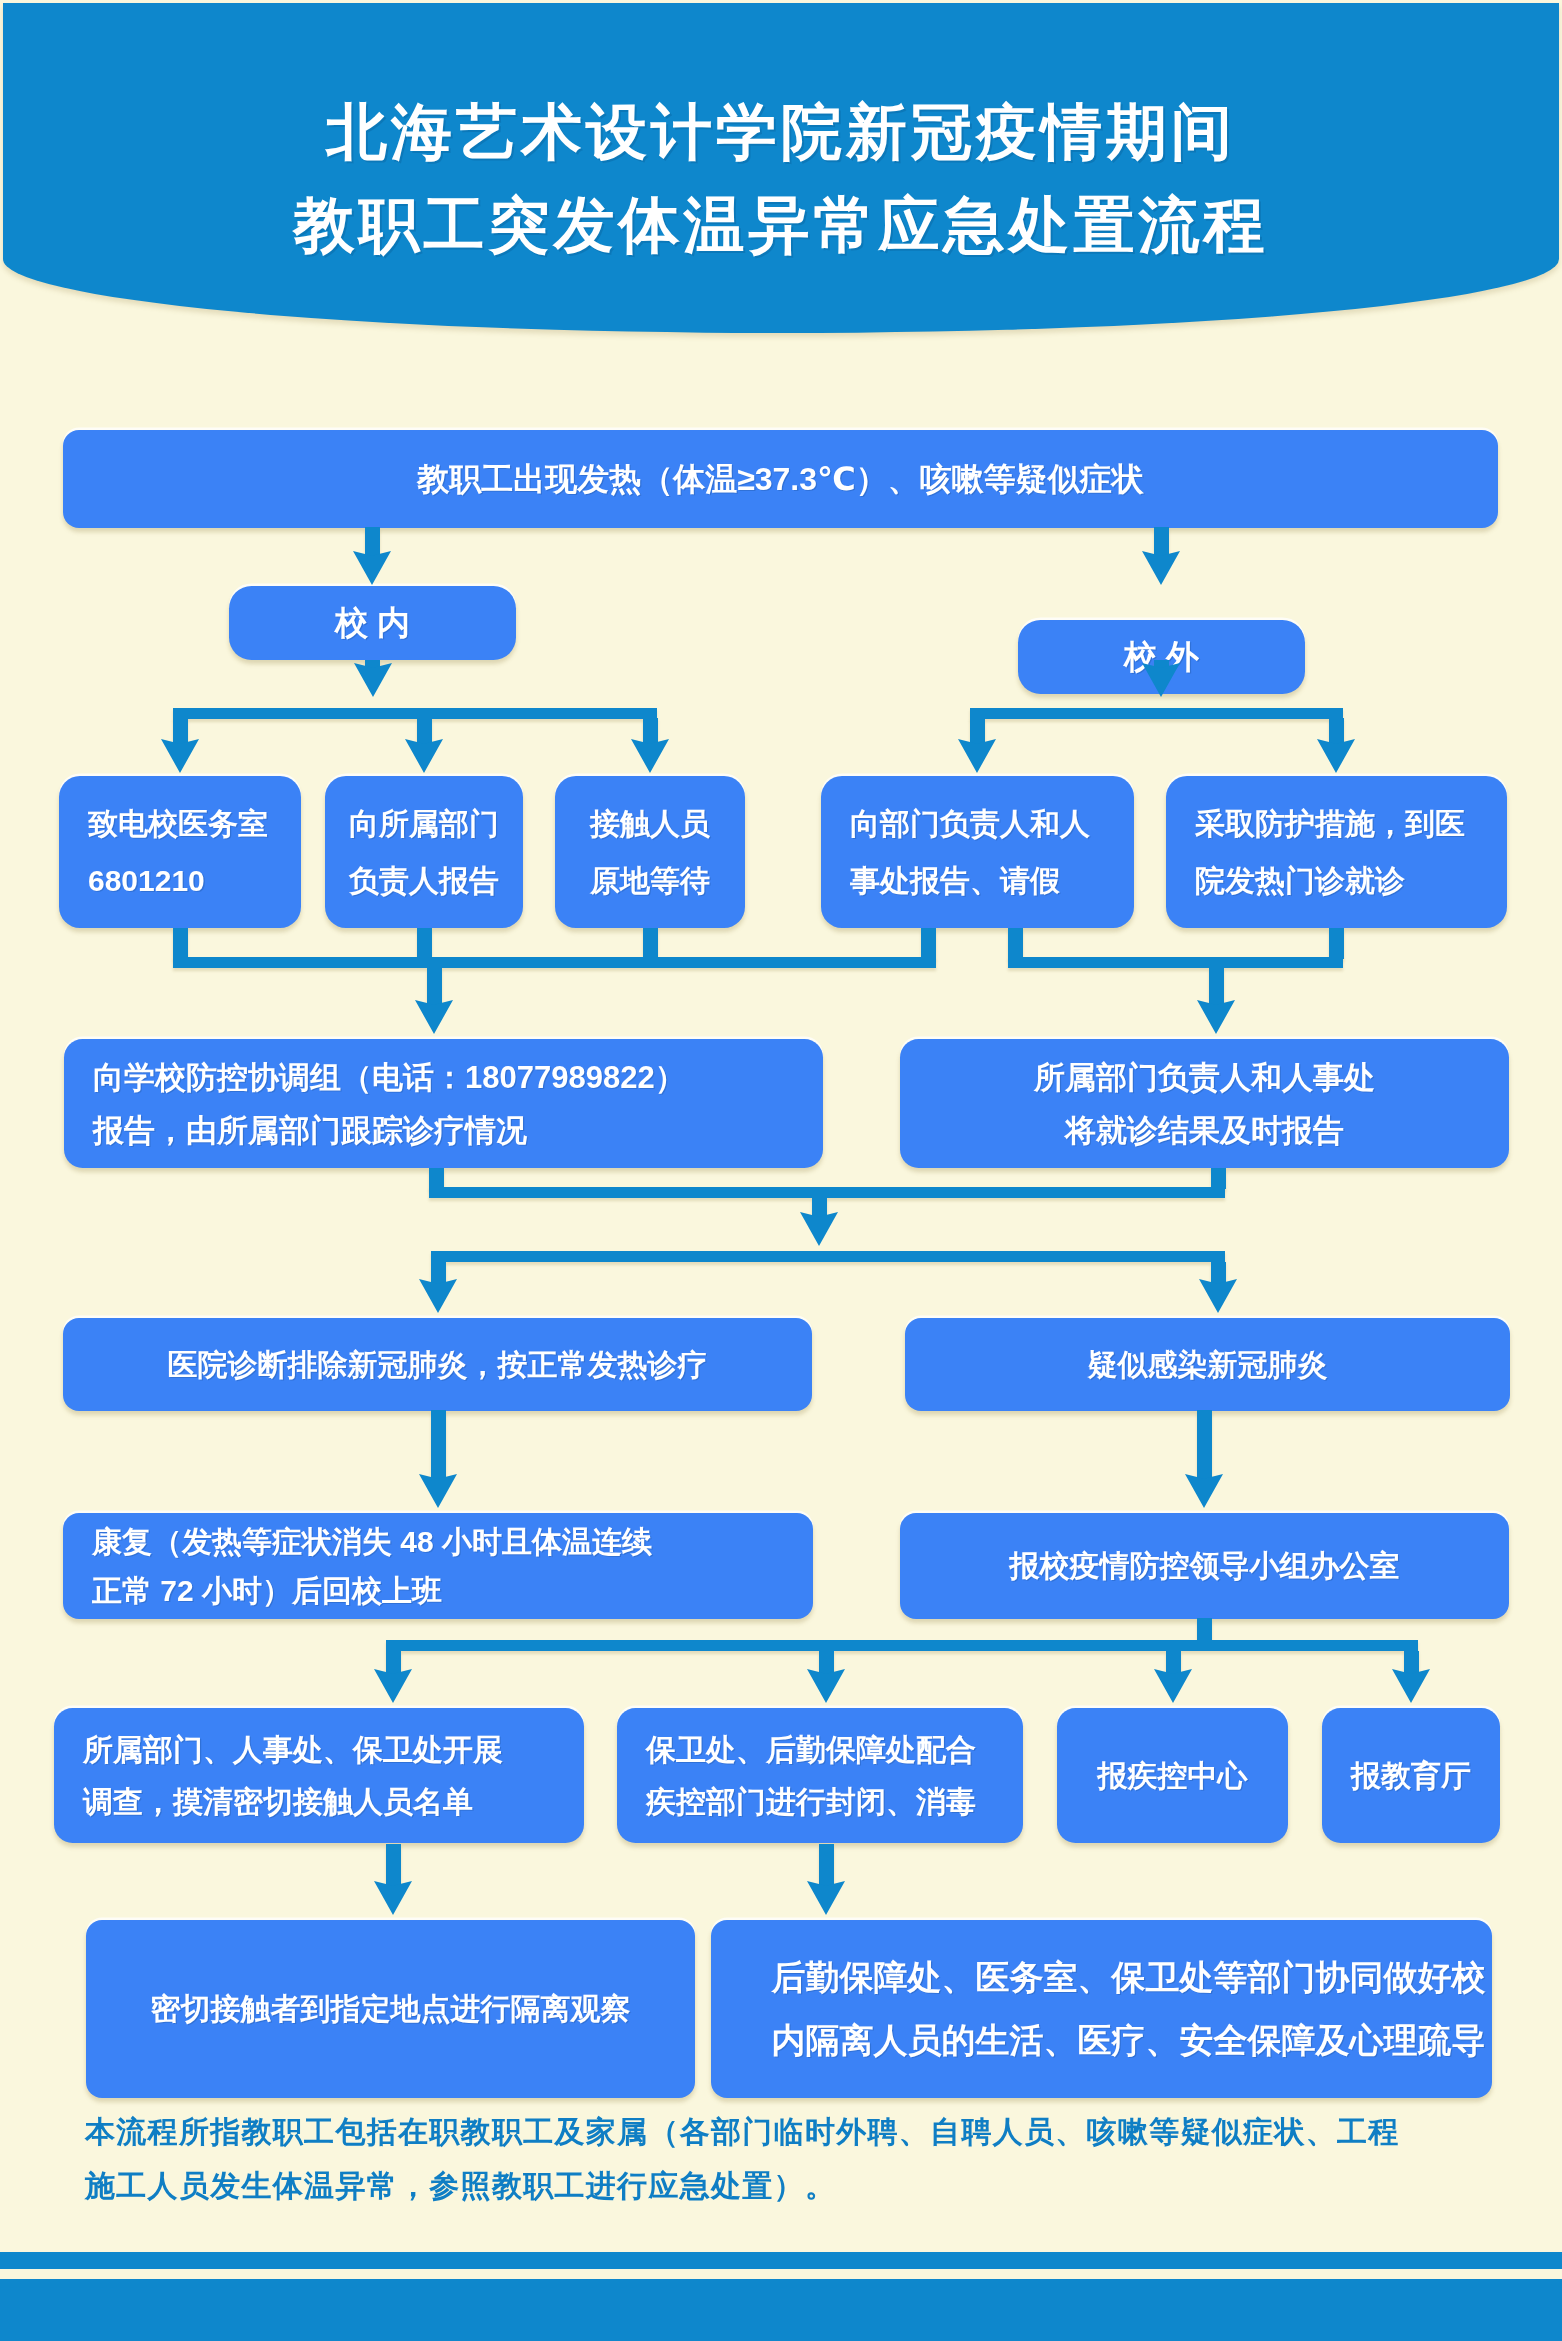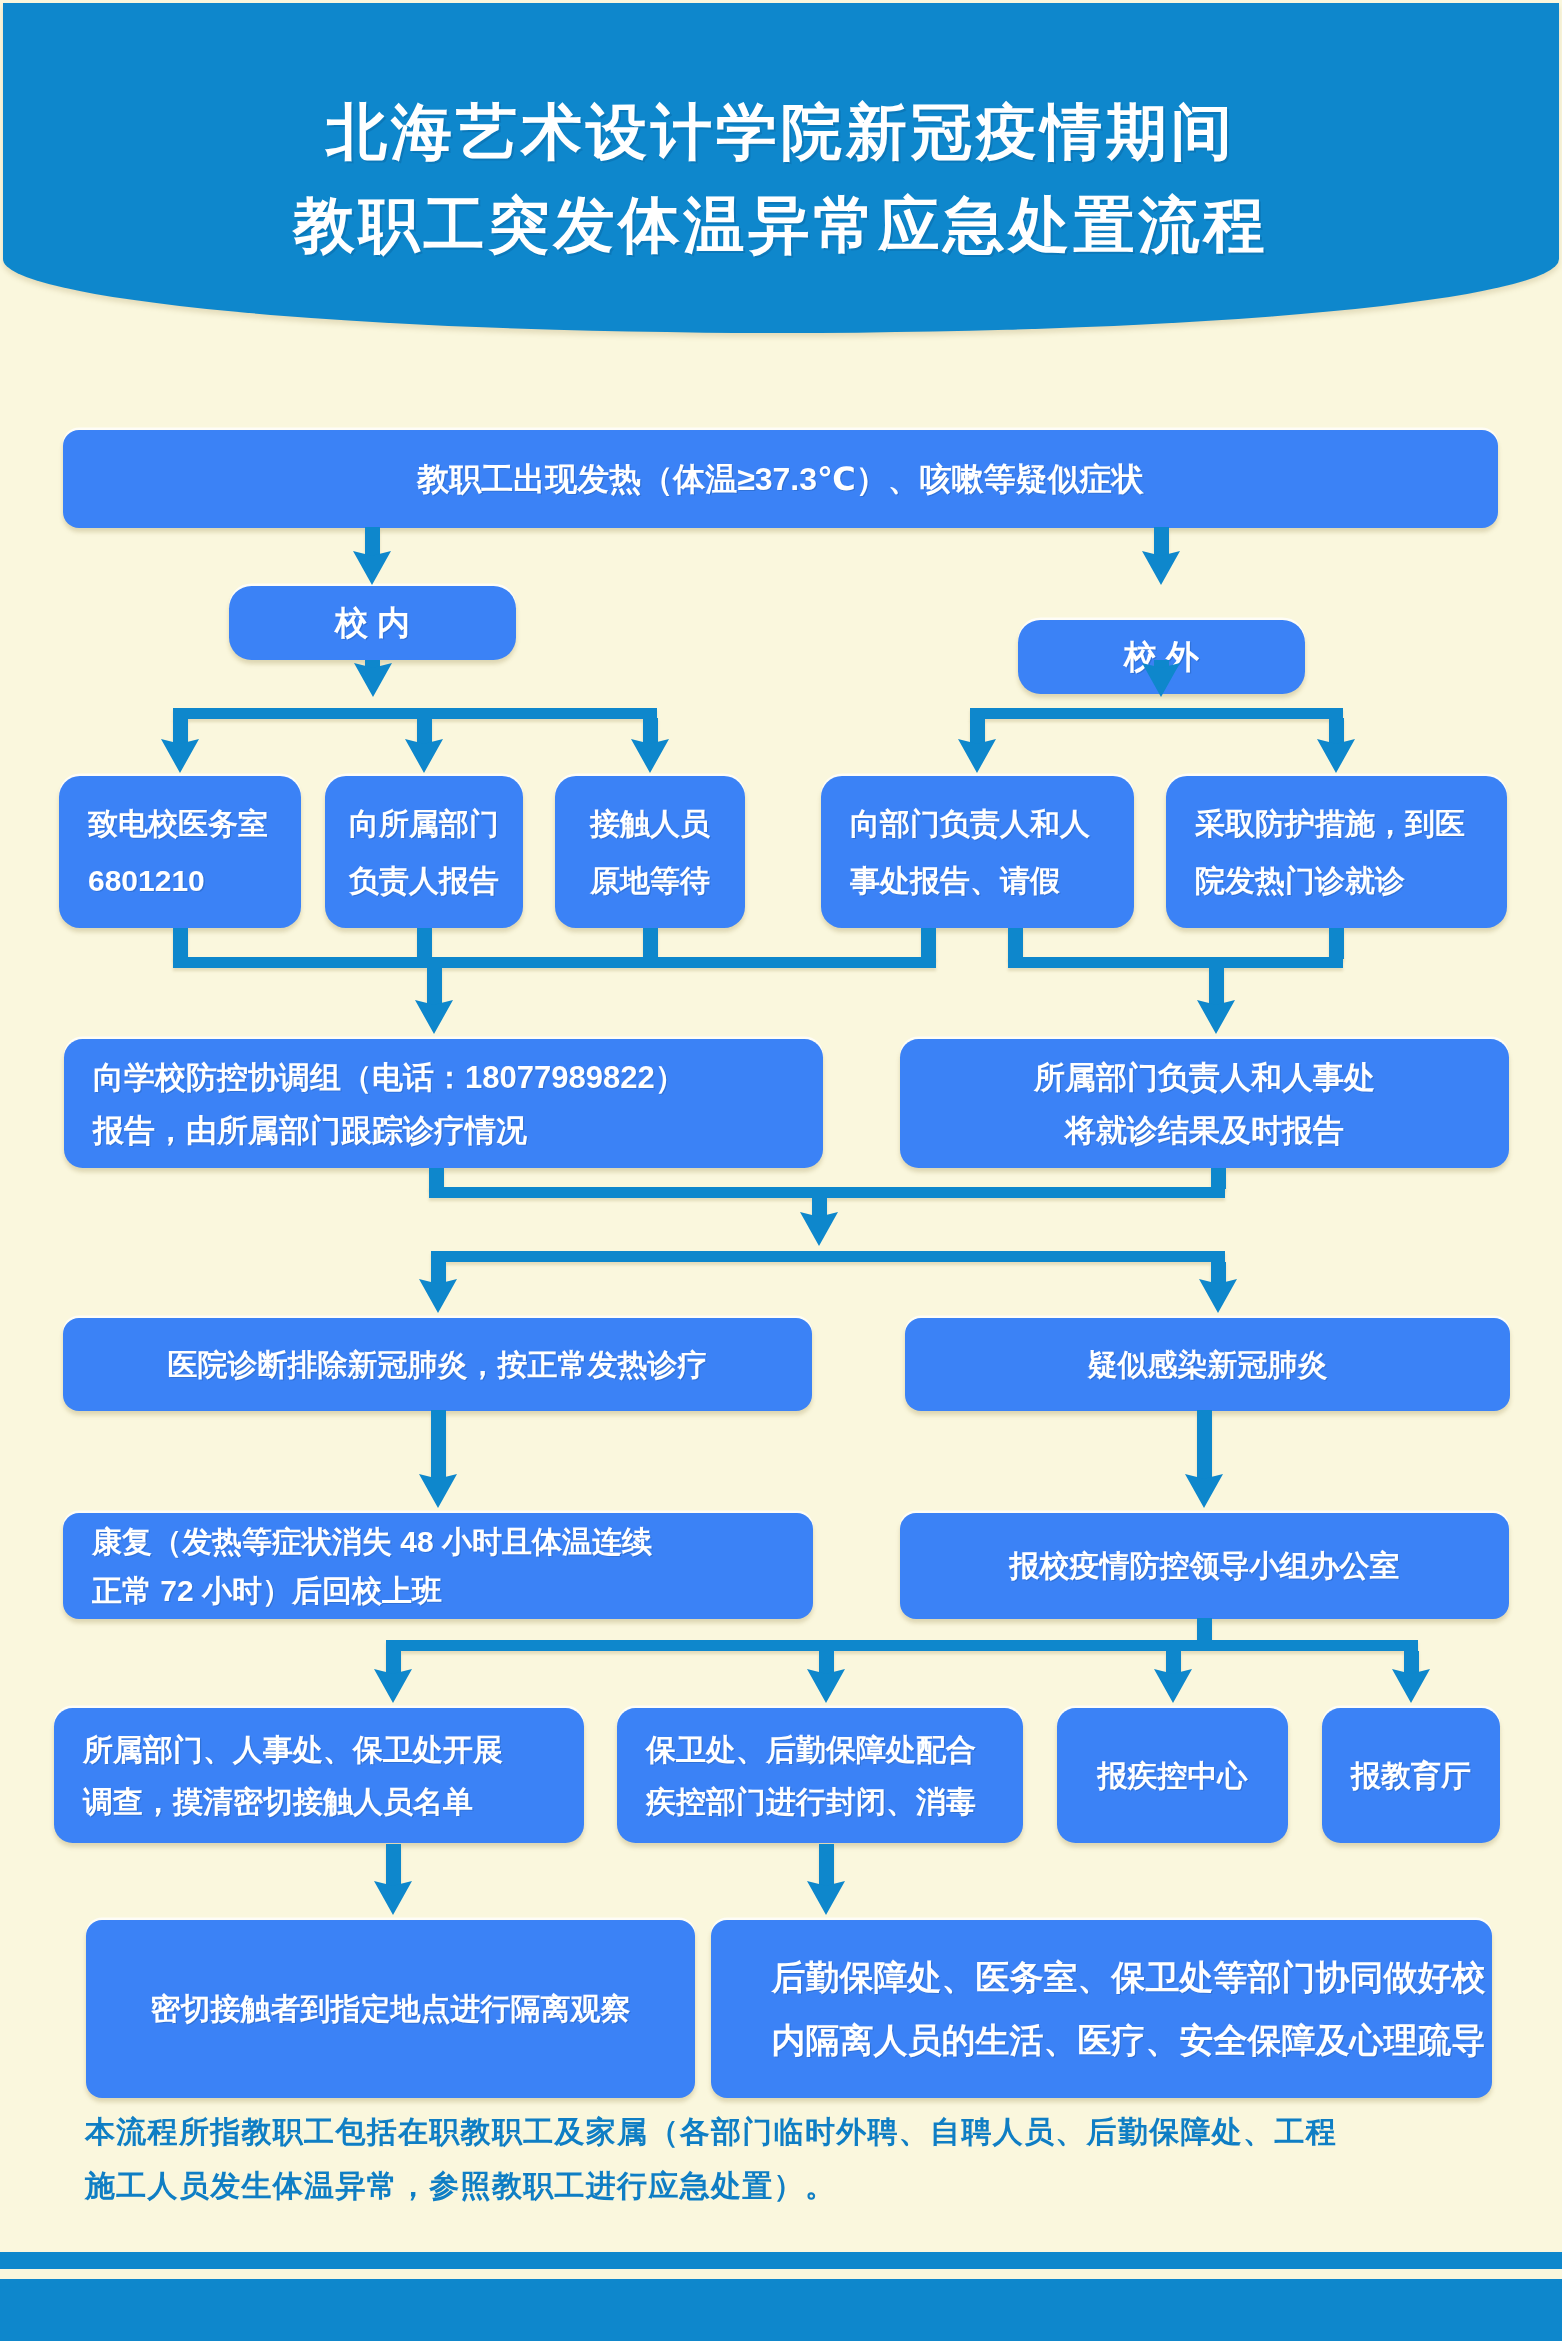--- a/index.html
+++ b/index.html
@@ -195,20 +195,20 @@
       <div class="head" style="left: 1154px; top: 1669px;"></div>
       <div class="shaft" style="left: 1404px; top: 1651px; height: 24px;"></div>
       <div class="head" style="left: 1392px; top: 1669px;"></div>
       <div class="shaft" style="left: 386px; top: 1844px; height: 42px;"></div>
       <div class="head" style="left: 374px; top: 1881px;"></div>
       <div class="shaft" style="left: 819px; top: 1844px; height: 42px;"></div>
       <div class="head" style="left: 807px; top: 1881px;"></div>
     </div>
 
   <div id="footer-note">
-    <div>本流程所指教职工包括在职教职工及家属（各部门临时外聘、自聘人员、后勤保障处、工程</div>
+    <div>本流程所指教职工包括在职教职工及家属（各部门临时外聘、自聘人员、咳嗽等疑似症状、工程</div>
     <div>施工人员发生体温异常，参照教职工进行应急处置）。</div>
   </div>
 
   <div class="stripe" id="stripe-thin"></div>
   <div class="stripe" id="stripe-thick"></div>
 </div>
 
 
 </body></html>

